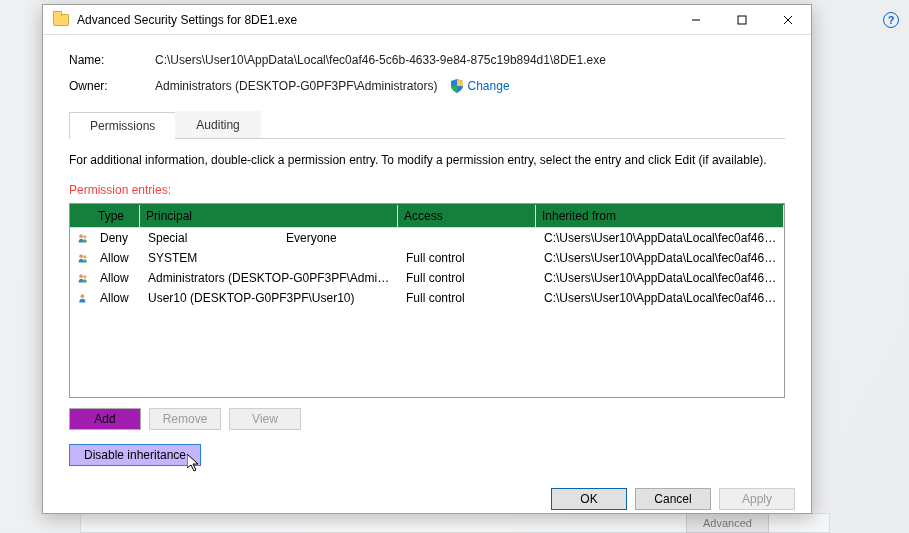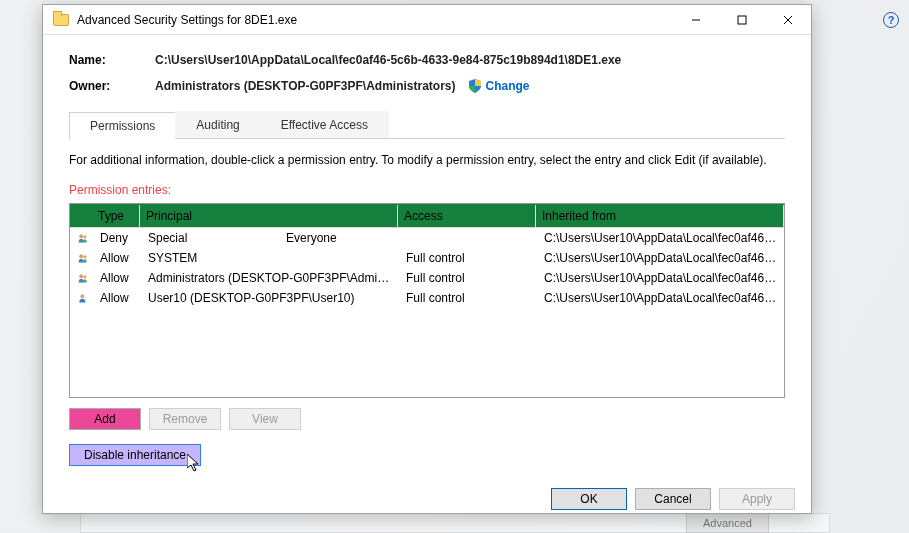--- a/index.html
+++ b/index.html
@@ -72,21 +72,20 @@
   .winbtn svg { width:10px; height:10px; }
   .content {
     padding: 18px 26px 12px 26px;
     flex: 1 1 auto;
     display:flex; flex-direction:column;
   }
   .field-row {
     display:flex; align-items:center;
     margin-bottom: 12px;
     font-size:12px;
-    font-weight:bold;
   }
   .field-row .label { width: 86px; color:#000; }
   .field-row .value { color:#222; }
   .shield {
     display:inline-block; width:14px; height:14px;
     margin: 0 4px 0 12px;
     vertical-align:middle;
   }
   a.link { color:#0066cc; text-decoration:none; cursor:pointer; }
   .tabs {
@@ -141,21 +140,21 @@
   .c-icon { width: 22px; flex:0 0 22px; border-right:none !important; display:flex; align-items:center; justify-content:center;}
   .c-type { width: 48px; flex:0 0 48px; }
   .c-principal { flex: 0 0 258px; }
   .c-access { flex: 0 0 138px; }
   .c-inherited { flex: 1 1 auto; }
   .user-icon { width:16px; height:14px; }
   .btn-row { display:flex; gap:8px; margin-top: 10px; }
   .btn {
     width:72px; height:22px;
     border:1px solid #adadad;
-    background:#ec4899;
+    background:#a21caf;
     font: inherit;
     cursor:pointer;
   }
   .btn:disabled {
     color:#9b9b9b;
     background:#efefef;
     border-color:#cfcfcf;
     cursor:default;
   }
   .btn-wide { width:132px; }
@@ -243,21 +242,20 @@
             <path d="M7 0 L13 2 V7 L7 7 Z" fill="#f2c94c"></path>
             <path d="M7 7 L7 14 C7 14 1 11 1 7 Z" fill="#27ae60"></path>
           </svg>
       </span>
       <a class="link">Change</a>
     </div>
 
     <div class="tabs">
       <div class="tab">Permissions</div>
       <div class="tab inactive">Auditing</div>
-      <div class="tab inactive">Effective Access</div>
     </div>
 
     <div class="helptext">For additional information, double-click a permission entry. To modify a permission entry, select the entry and click Edit (if available).</div>
     <div class="subhead">Permission entries:</div>
 
     <div class="grid">
       <div class="grid-header">
         <div class="col c-icon"></div>
         <div class="col c-type">Type</div>
         <div class="col c-principal">Principal</div>

